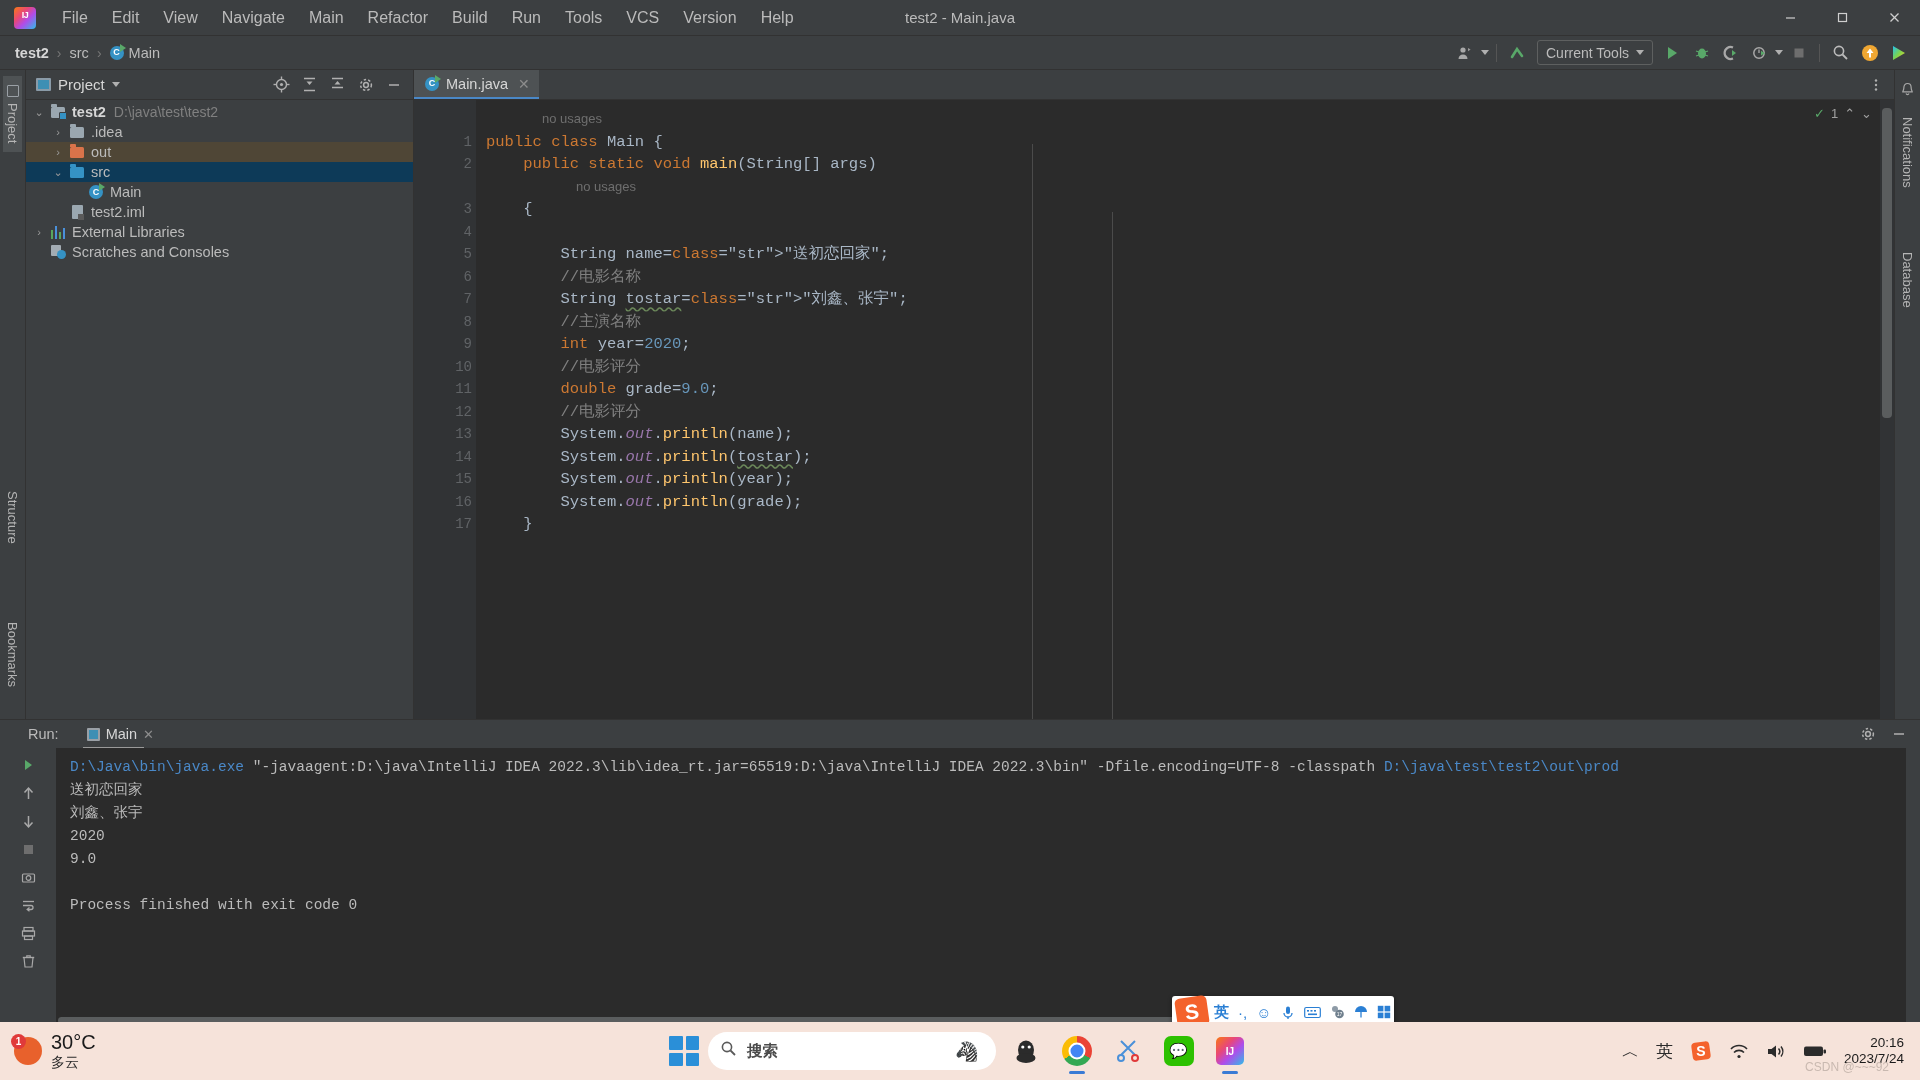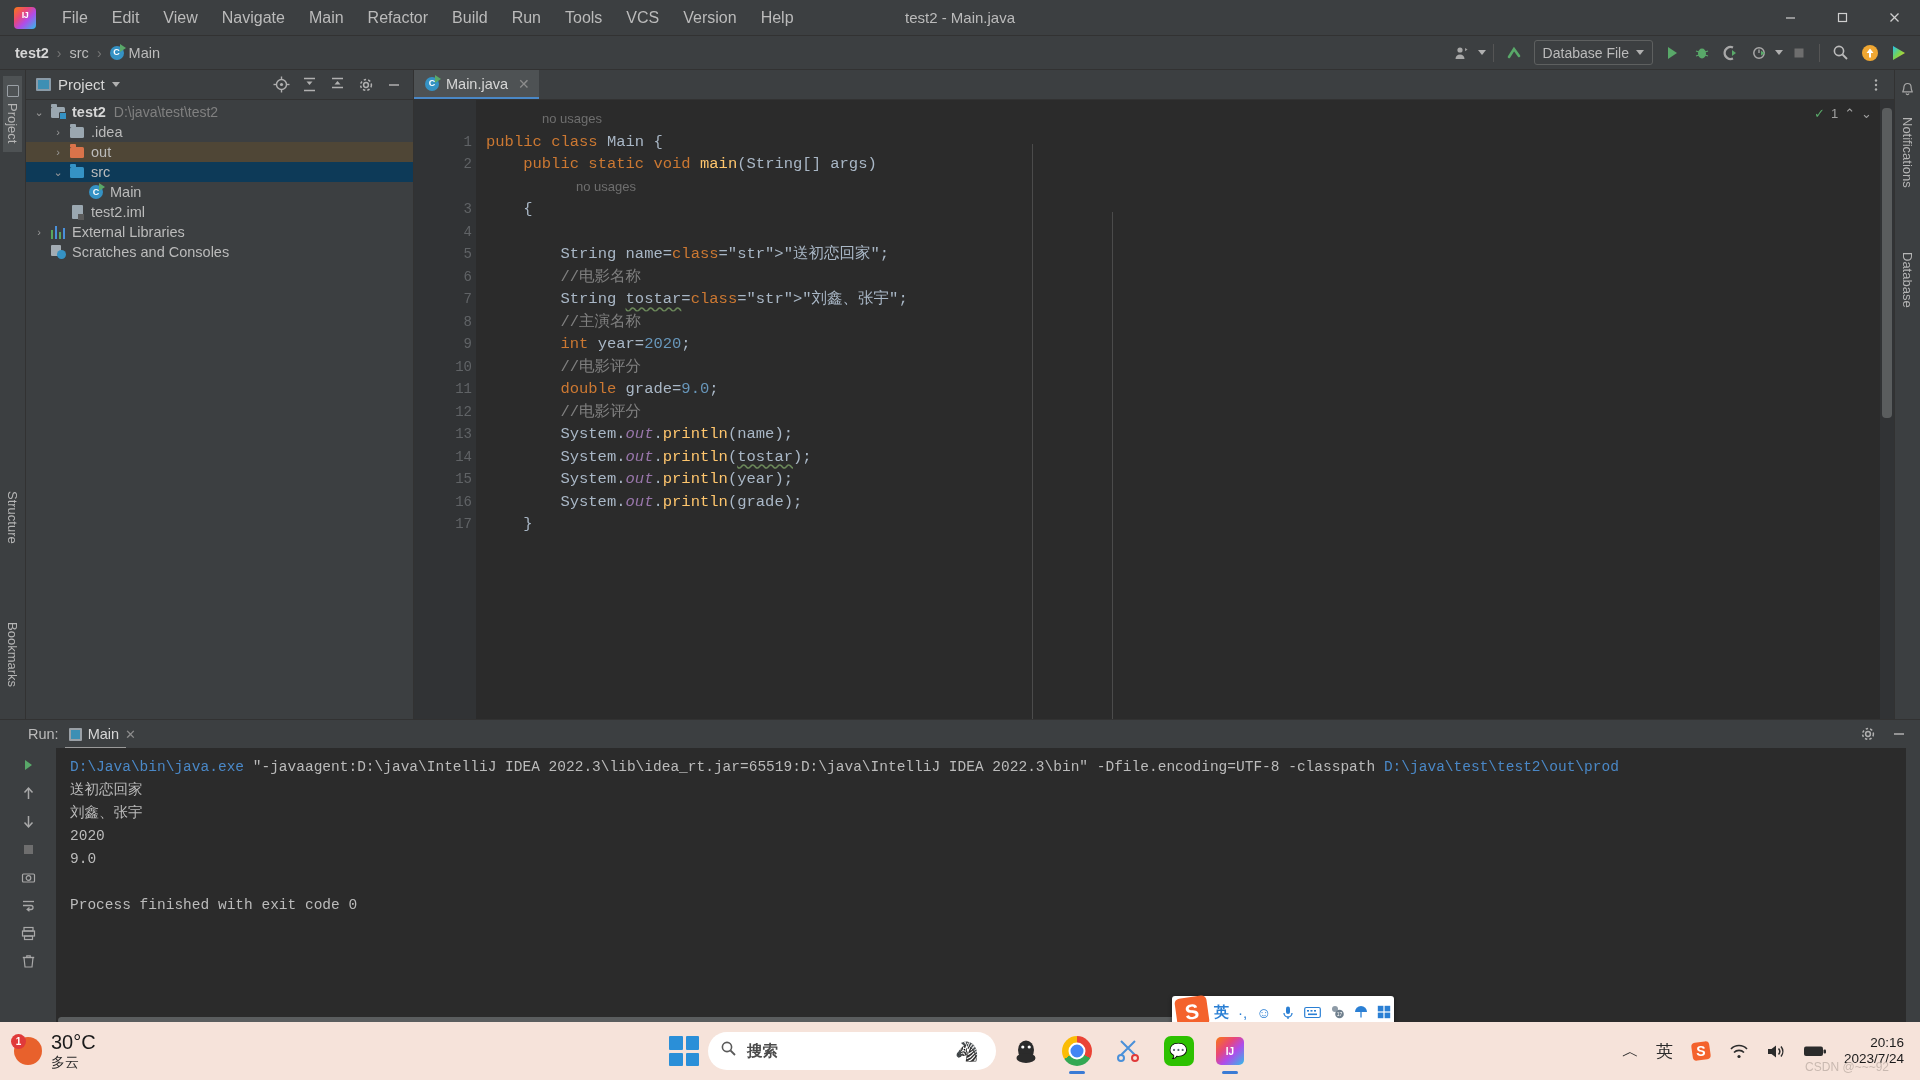--- a/index.html
+++ b/index.html
@@ -311,21 +311,21 @@
 
   
   .run-window {
     height: 307px; flex: 0 0 307px;
     background: #3c3f41;
     display: flex; flex-direction: column;
     border-top: 1px solid #323232;
   }
   .run-header {
     height: 28px; flex: 0 0 28px; display: flex; align-items: center;
-    padding: 0 8px 0 28px; gap: 6px;
+    padding: 0 8px 0 28px; gap: 24px;
   }
   .run-label { color: #bbbbbb; font-size: 14.5px; }
   .run-tab {
     display: flex; align-items: center; gap: 6px;
     color: #d6d6d6; font-size: 14.5px;
     padding: 2px 4px; position: relative;
   }
   .run-tab::after {
     content: ""; position: absolute; left: 0; right: 14px; bottom: -5px;
     height: 2px; background: #9a9a9a;
@@ -572,21 +572,21 @@
           </svg>
       </div>
       <div class="caret-down"></div>
       <div class="vsep"></div>
       <div class="icon-btn">
         <svg width="18" height="18" viewBox="0 0 18 18">
             <path d="M4 13 L9 5 L14 12" stroke="#59a869" stroke-width="2.6" fill="none" stroke-linecap="round"></path>
           </svg>
       </div>
       <div class="runconfig">
-        <span>Database File</span>
+        <span>Current Tools</span>
         <span class="caret-down"></span>
       </div>
       <div class="icon-btn">
           <div class="tri-right"></div>
         </div>
       <div class="icon-btn">
         <svg width="16" height="16" viewBox="0 0 16 16">
             <ellipse cx="8" cy="8.5" rx="4" ry="5" fill="#59a869"></ellipse>
             <line x1="2" y1="6" x2="5" y2="7" stroke="#59a869" stroke-width="1.3"></line>
             <line x1="14" y1="6" x2="11" y2="7" stroke="#59a869" stroke-width="1.3"></line>

